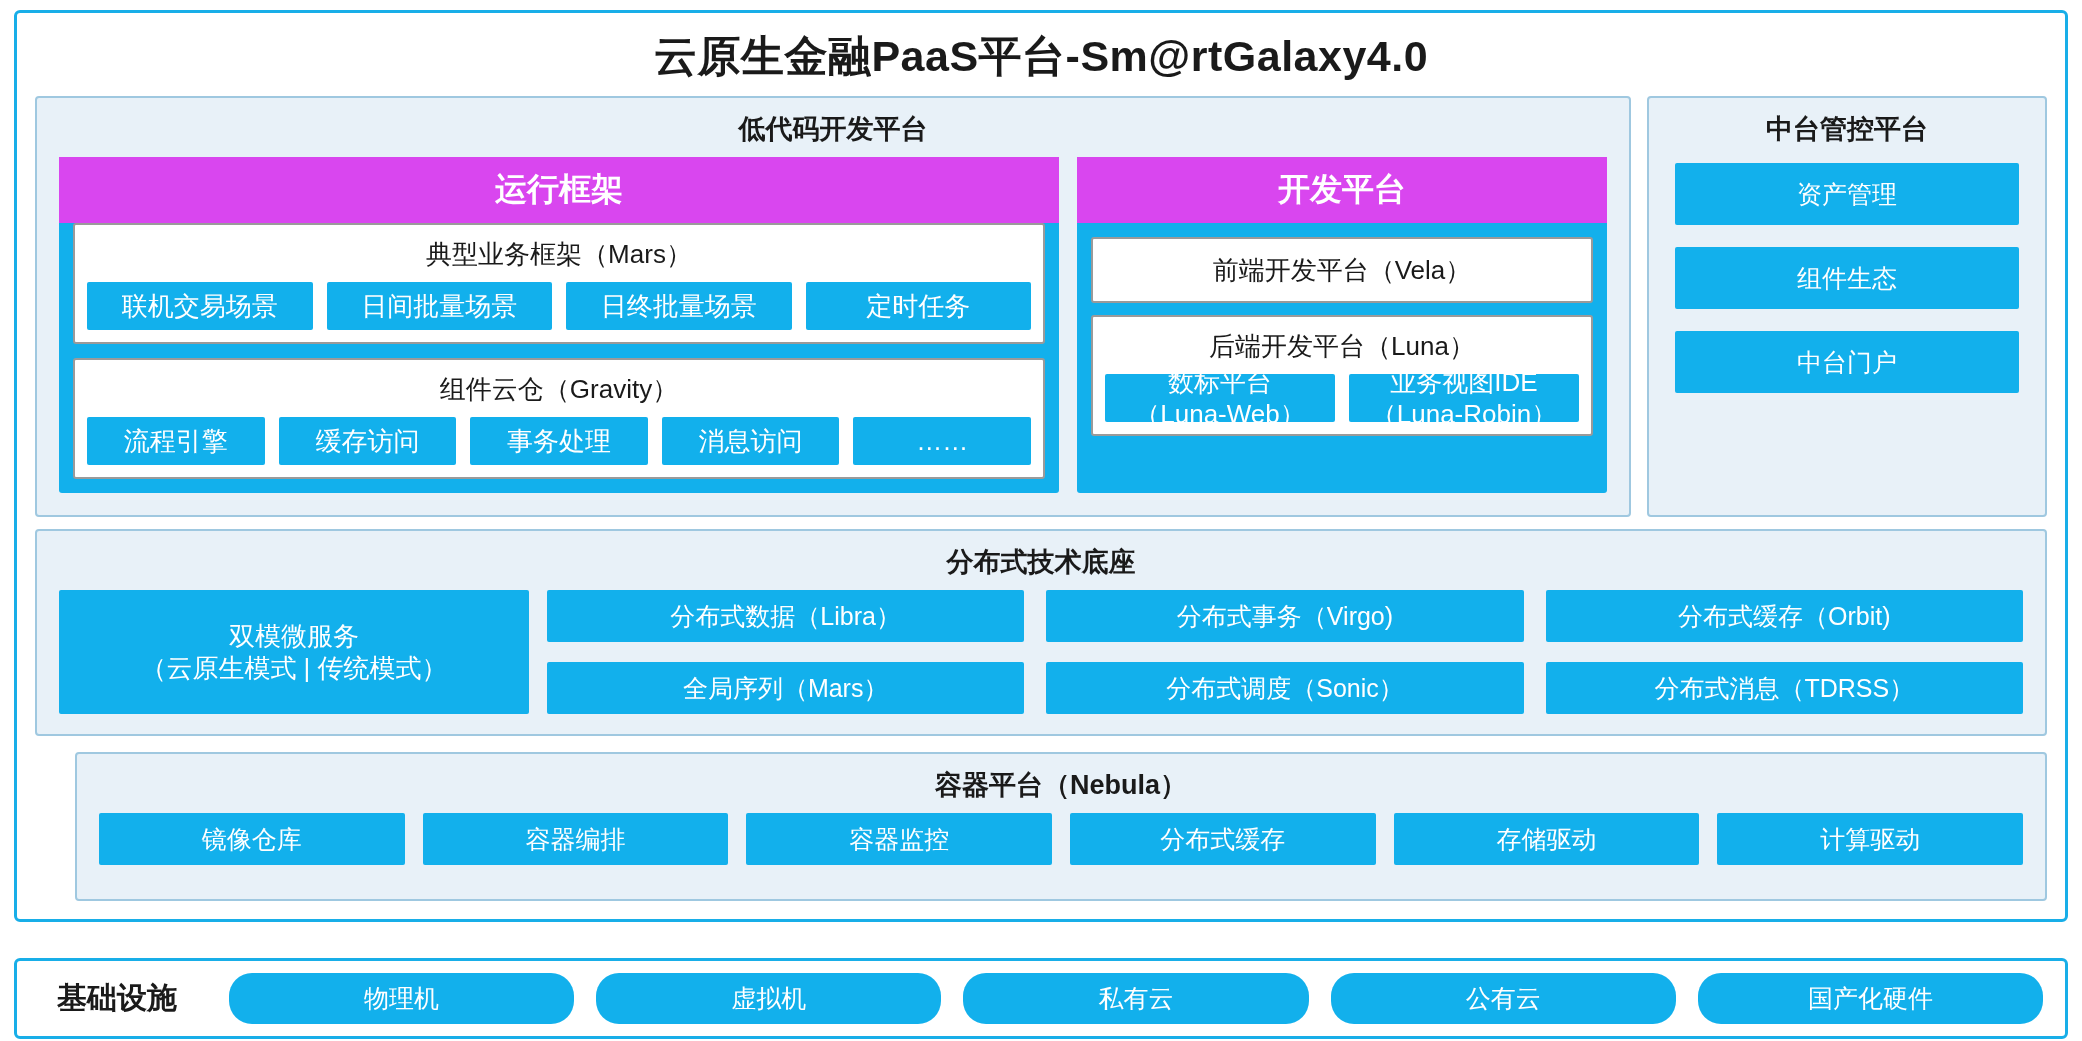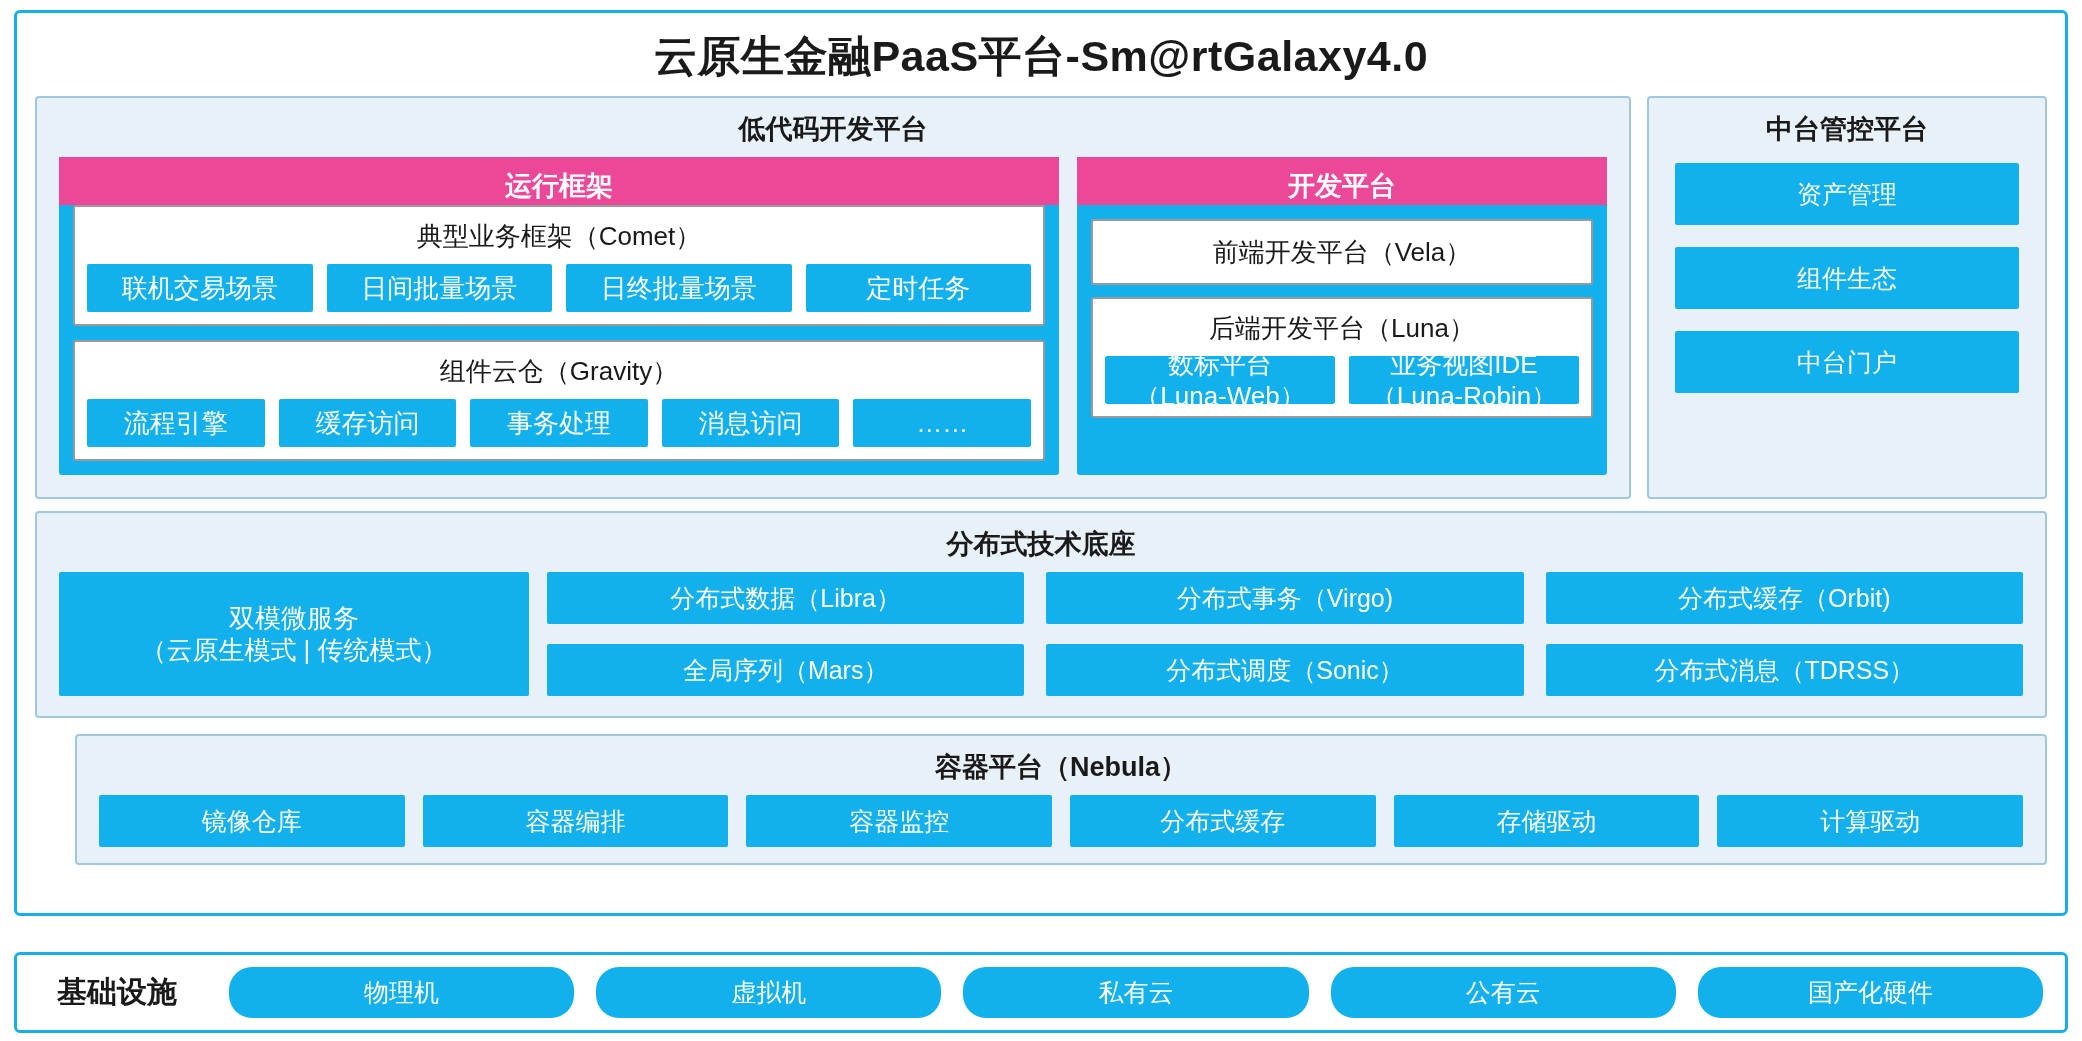--- a/index.html
+++ b/index.html
@@ -69,26 +69,26 @@
     display: flex;
     align-items: center;
     justify-content: center;
     box-sizing: border-box;
     font-size: 23px;
     line-height: 1.25;
     border-radius: 2px;
     padding: 6px 4px;
   }
   .blue-header {
-    background: #ec4899;
+    background: #d946ef;
     color: #ffffff;
     text-align: center;
-    font-size: 27px;
+    font-size: 32px;
     font-weight: bold;
-    padding: 11px 0 1px 0;
+    padding: 11px 0 11px 0;
   }
 
   
   .top-row {
     display: flex;
     gap: 16px;
     align-items: stretch;
   }
   .lowcode {
     flex: 1 1 auto;
@@ -193,21 +193,21 @@
   }
   .dist-grid .blue-box {
     height: 52px;
     font-size: 25px;
   }
 
   
   .container-inner {
     display: flex;
     gap: 18px;
-    padding: 0 22px 16px 22px;
+    padding: 0 22px 34px 22px;
   }
   .container-inner .blue-box {
     flex: 1 1 0;
     height: 52px;
     font-size: 25px;
   }
 
   
   .infra {
     border: 3px solid #18aee8;
@@ -251,21 +251,21 @@
 
       <div class="panel lowcode">
         <div class="panel-title">低代码开发平台</div>
 
         <div class="lowcode-inner">
 
           <div class="runtime-col">
             <div class="blue-header">运行框架</div>
 
             <div class="white-group">
-              <div class="white-group-title">典型业务框架（Comet）</div>
+              <div class="white-group-title">典型业务框架（Mars）</div>
               <div class="chip-row">
                 <div class="blue-box">联机交易场景</div>
                 <div class="blue-box">日间批量场景</div>
                 <div class="blue-box">日终批量场景</div>
                 <div class="blue-box">定时任务</div>
               </div>
             </div>
 
             <div class="white-group">
               <div class="white-group-title">组件云仓（Gravity）</div>

